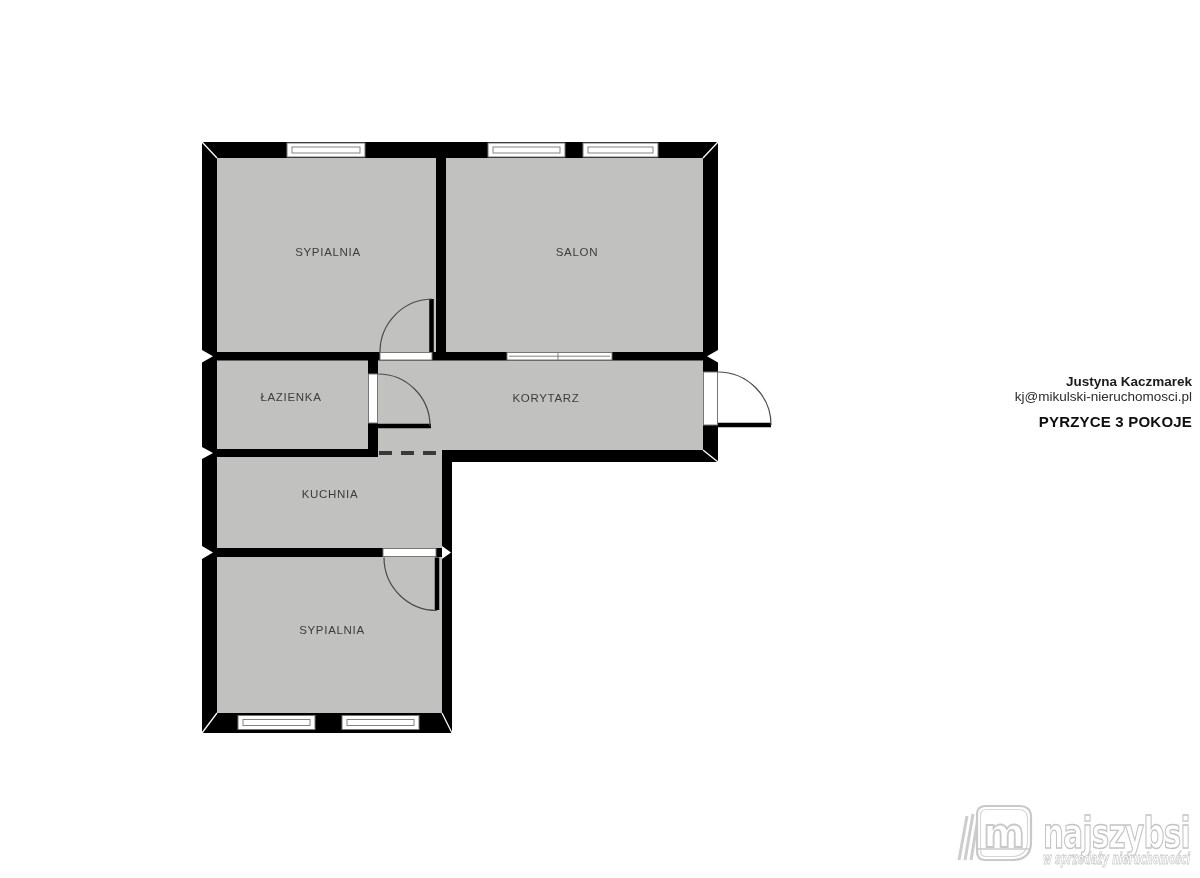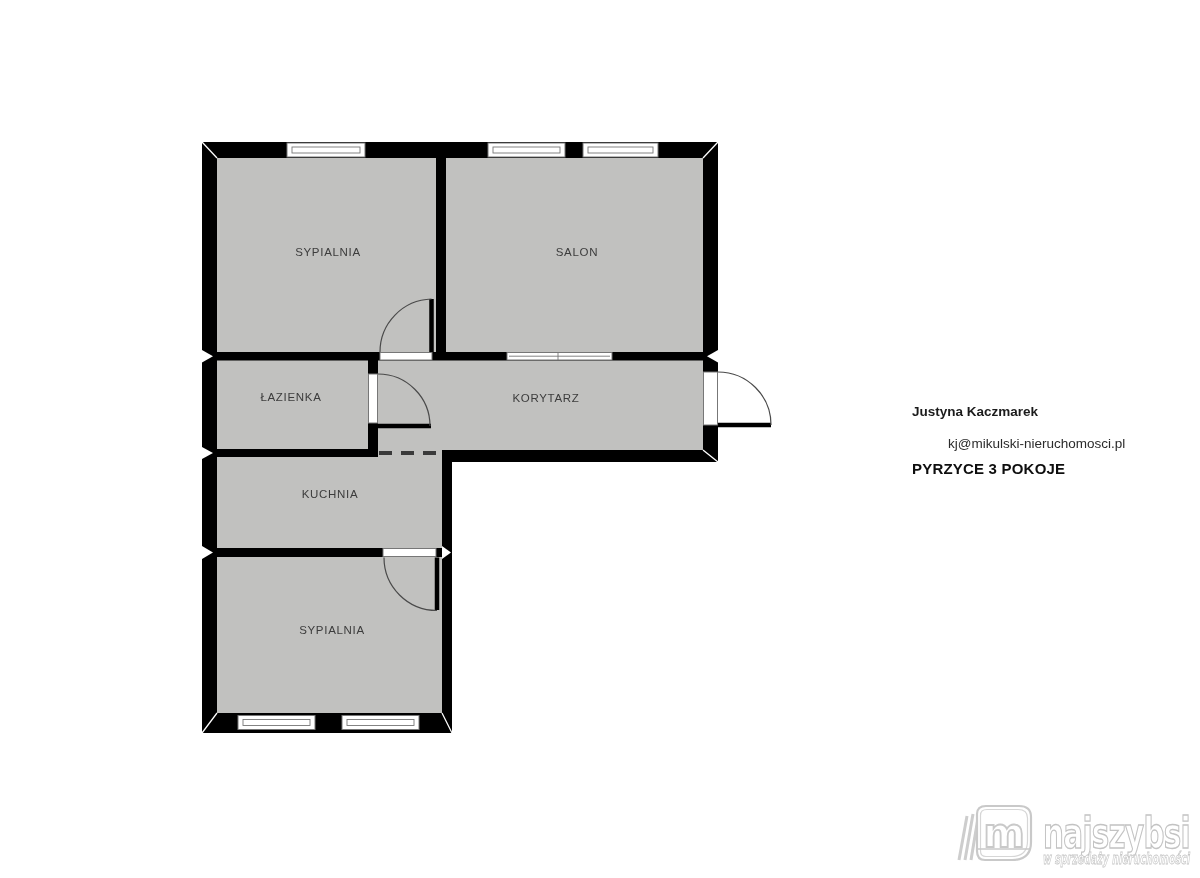--- a/index.html
+++ b/index.html
@@ -5,23 +5,23 @@
   html, body { margin: 0; padding: 0; background: #ffffff; }
   body { width: 1200px; height: 878px; position: relative; overflow: hidden;
          font-family: "Liberation Sans", sans-serif; }
   .page { position: absolute; inset: 0; background: #fff; }
 
   svg.floorplan { position: absolute; left: 0; top: 0; width: 1200px; height: 878px; }
 
   .room-label { font-family: "Liberation Sans", sans-serif; font-size: 11.5px;
                 letter-spacing: 0.7px; fill: #3c3c3c; text-anchor: middle; }
 
-  .agent-block { position: absolute; left: 912px; top: 404px; width: 280px; color: #1c1c1c; }
+  .agent-block { position: absolute; left: 912px; top: 374px; width: 280px; color: #1c1c1c; text-align: right; }
   .agent-name  { font-size: 13.5px; font-weight: 600; color: #1b1b1b; line-height: 15px; }
-  .agent-email { font-size: 13.5px; font-weight: 400; color: #2b2b2b; margin-top: 17px; line-height: 15px; padding-left: 36px; }
+  .agent-email { font-size: 13.5px; font-weight: 400; color: #2b2b2b; line-height: 15px; padding-left: 36px; }
   .listing-title { font-size: 15px; font-weight: 700; color: #0e0e0e; margin-top: 9px; letter-spacing: 0.2px; }
 
   svg.logo { position: absolute; left: 953px; top: 802px; width: 240px; height: 72px; }
   .brand-text { font-family: "DejaVu Sans", sans-serif; font-weight: bold; font-size: 42px;
                 fill: #ffffff; stroke: #c3c3c3; stroke-width: 1.4px; letter-spacing: -1px; }
   .tagline-text { font-family: "DejaVu Sans", sans-serif; font-weight: bold; font-style: italic;
                   font-size: 15px; fill: #ffffff; stroke: #c6c6c6; stroke-width: 0.8px; }
   .monogram { font-family: "DejaVu Sans", sans-serif; font-weight: bold; font-size: 40px;
               fill: #ffffff; stroke: #c9c9c9; stroke-width: 1.8px; text-anchor: middle; }
 

